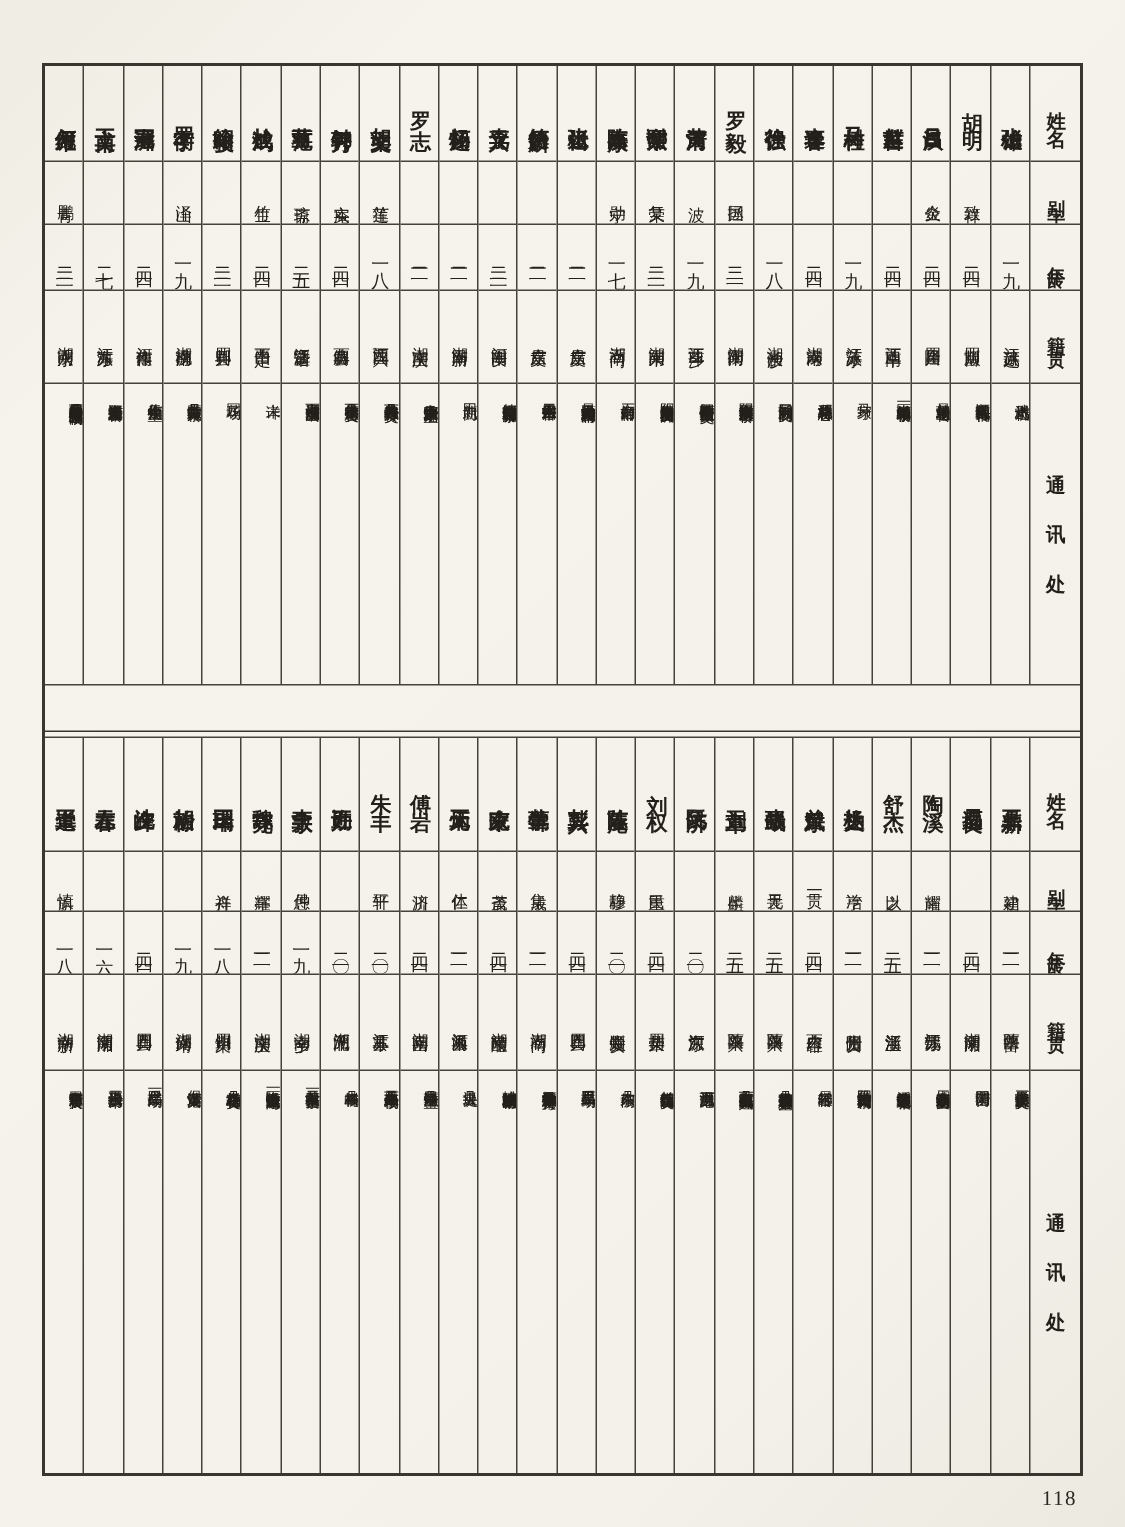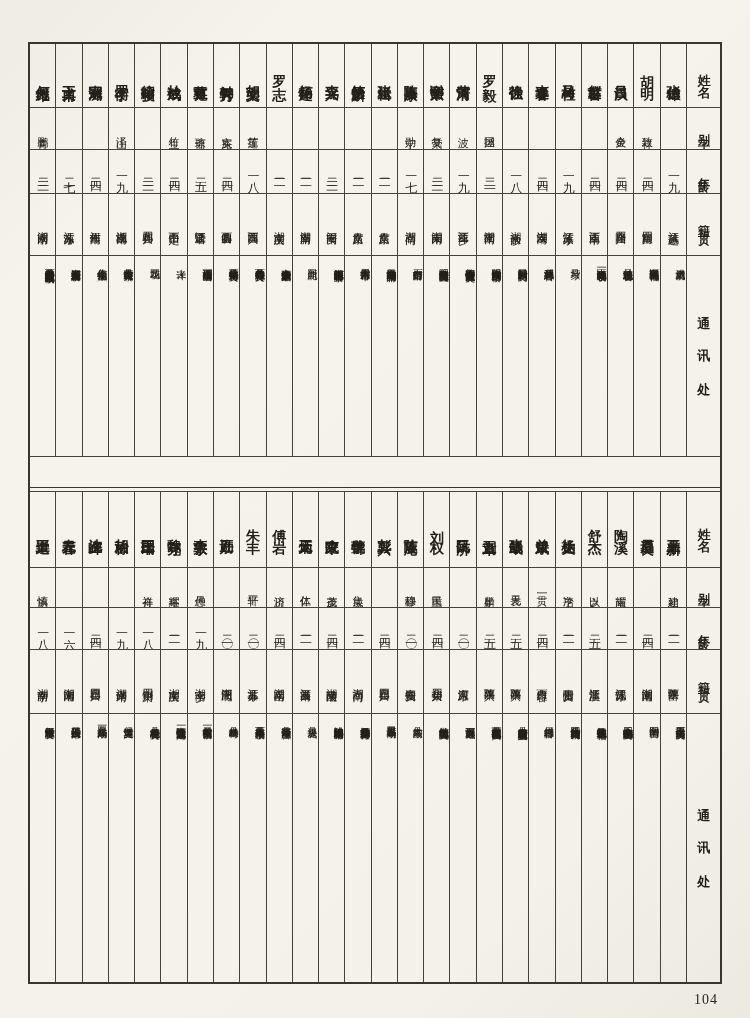--- a/index.html
+++ b/index.html
@@ -503,13 +503,13 @@
     <div class="cell name" style="letter-spacing: 0.05em;">王崇道</div>
     <div class="cell zi">慎旃</div>
     <div class="cell age">一八</div>
     <div class="cell native">湖南新宁</div>
     <div class="cell addr">新宁冻江口李奇美号转</div>
   </div>
 </div>
 
 </div>
 
-<div class="pagenum">104</div>
+<div class="pagenum">118</div>
 
 </body></html>

